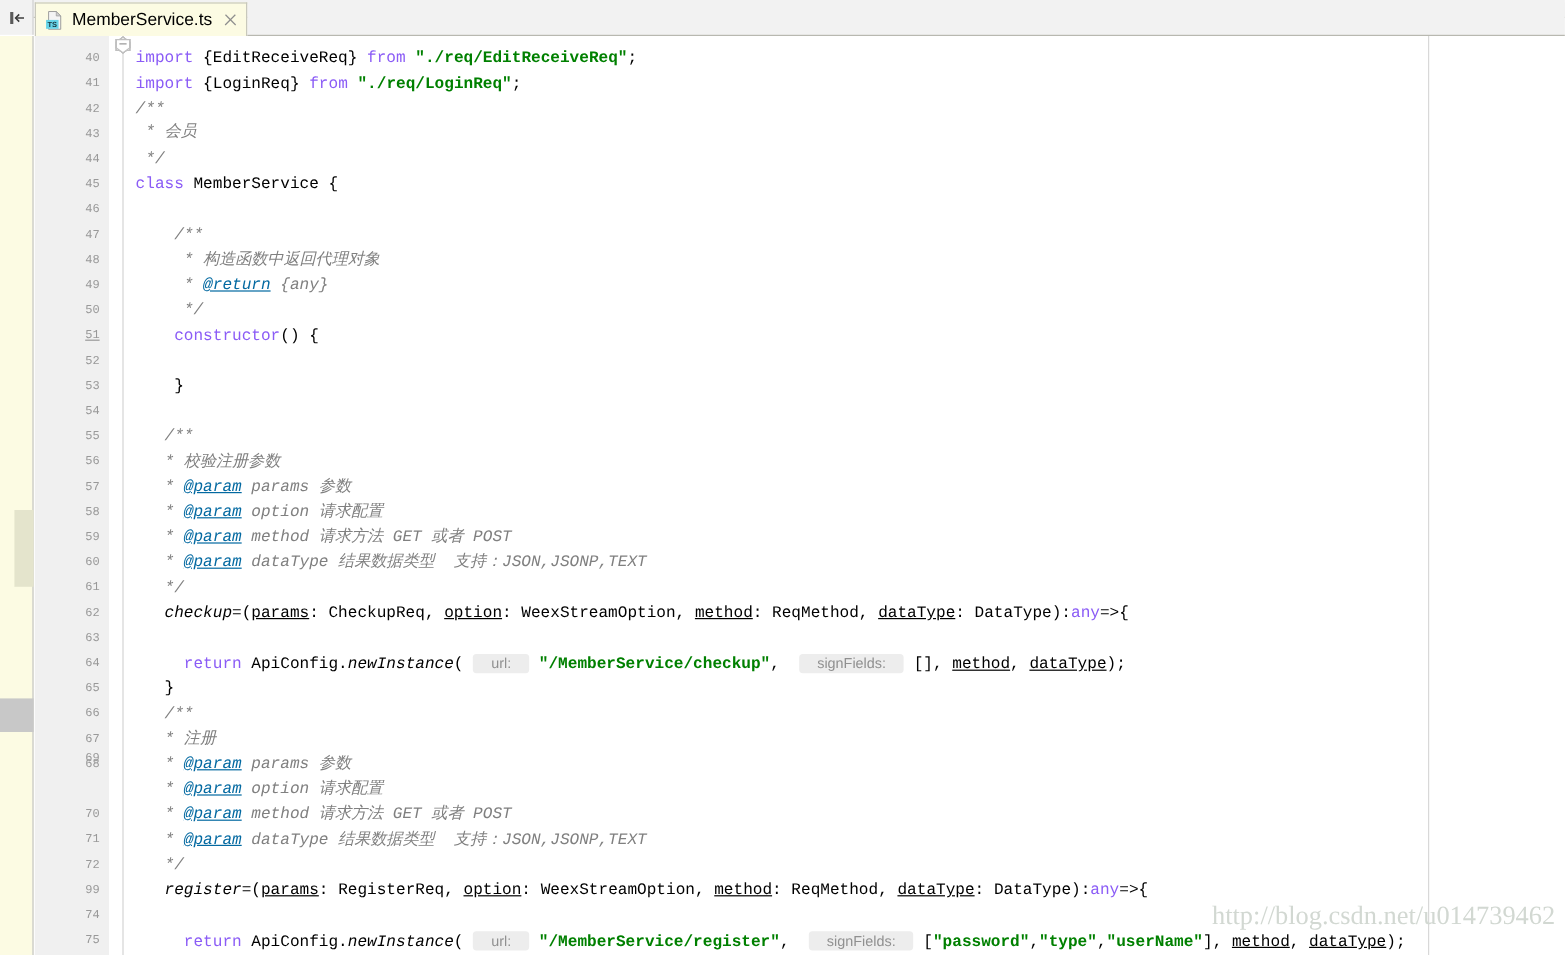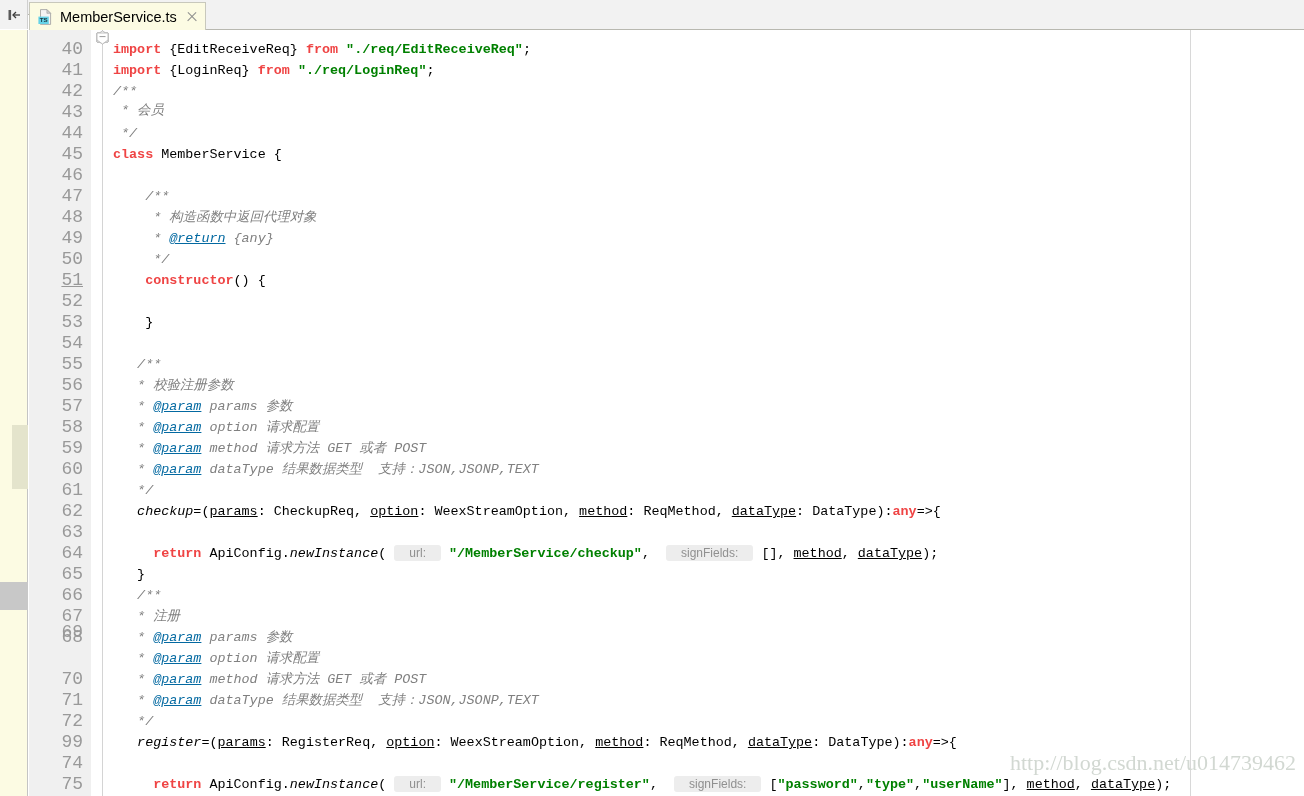--- a/index.html
+++ b/index.html
@@ -90,21 +90,21 @@
 
   
   #gutter {
     position: absolute; left: 29px; top: 0;
     width: 62px; height: 766px;
     background: #f0f0f0;
   }
   .lnum {
     position: absolute; right: 8px;
     font-family: "Liberation Mono", monospace;
-    font-size: 18px;
+    font-size: 10px;
     color: #999999;
     line-height: 21px;
     height: 21px;
   }
 
   
   #foldcol {
     position: absolute; left: 91px; top: 0;
     width: 22px; height: 766px;
     background: #ffffff;
@@ -132,21 +132,21 @@
     width: 1px; height: 766px;
     background: #d8d8d8;
   }
   .line {
     position: absolute; left: 0;
     height: 21px; line-height: 21px;
     white-space: pre;
   }
 
   
-  .kw   { color: #ef4444; font-weight: bold; }
+  .kw   { color: #8b5cf6; font-weight: normal; }
   .str  { color: #008000; font-weight: bold; }
   .id   { color: #000000; }
   .cmt  { color: #808080; font-style: italic; }
   .tag  { color: #0369a1; font-style: italic; text-decoration: underline; }
   .fn   { color: #000000; font-style: italic; }
   .pv   { color: #000000; text-decoration: underline; }
   .punct{ color: #000000; }
   .hint {
     color: #909090;
     background: #ededed;

